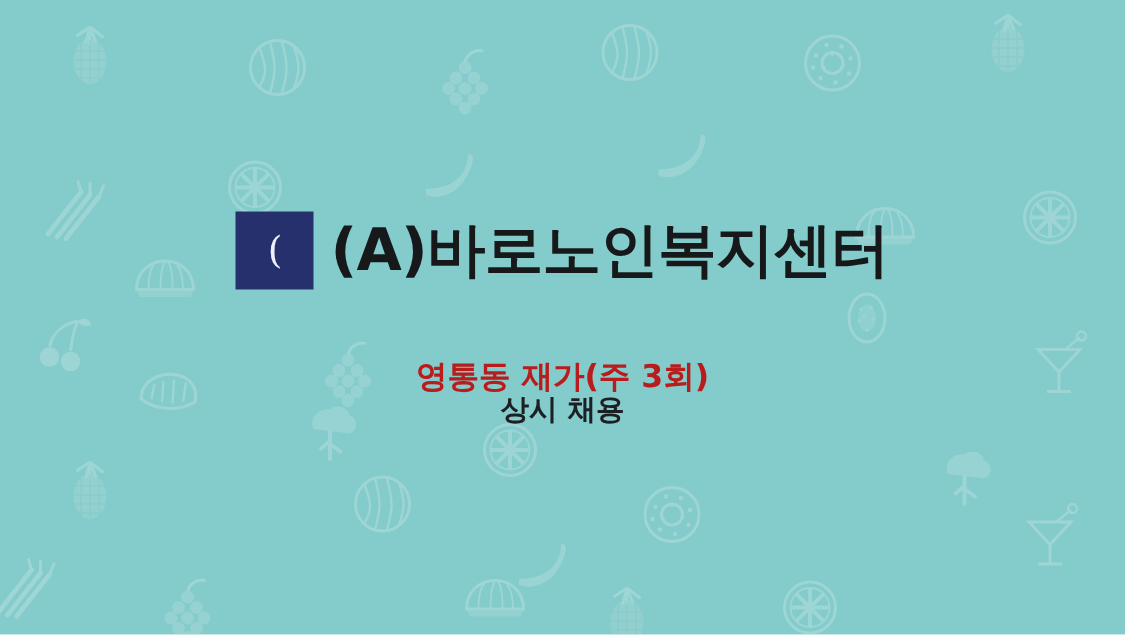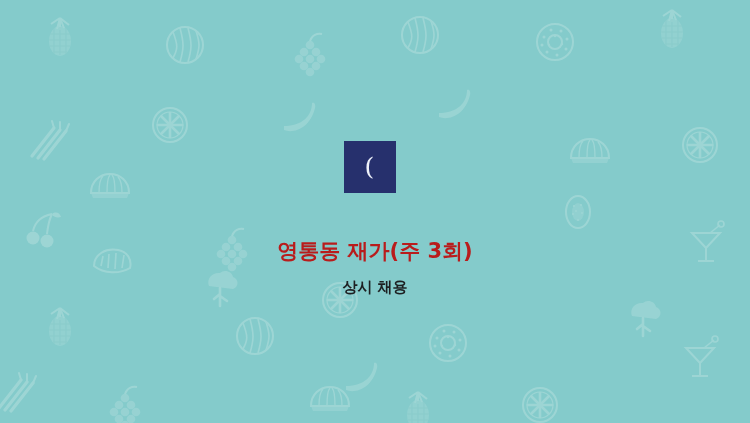--- a/index.html
+++ b/index.html
@@ -76,22 +76,22 @@
   #job-title {
     margin-top: 48px;
     font-size: 21px;
     font-weight: 700;
     color: #b91c1c;
     line-height: 1;
     white-space: nowrap;
   }
 
   #hiring-status {
-    margin-top: 18px;
-    font-size: 15px;
+    margin-top: 2px;
+    font-size: 19px;
     font-weight: 700;
     color: #1d2022;
     line-height: 1;
     white-space: nowrap;
   }
 </style>
 </head>
 <body>
 
 <div id="banner">
@@ -257,20 +257,21 @@
     <use href="#p-citrus" x="540" y="405"></use>
     <use href="#p-celery" x="15" y="392"></use>
   </svg>
 
   <div id="content">
 
     <div id="title-row">
       <div id="logo-mark">
         <span id="logo-glyph">(</span>
       </div>
+      <div id="org-title">(A)바로노인복지센터</div>
     </div>
 
     <div id="job-title">영통동 재가(주 3회)</div>
 
     <div id="hiring-status">상시 채용</div>
 
   </div>
 </div>
 
 </body></html>

